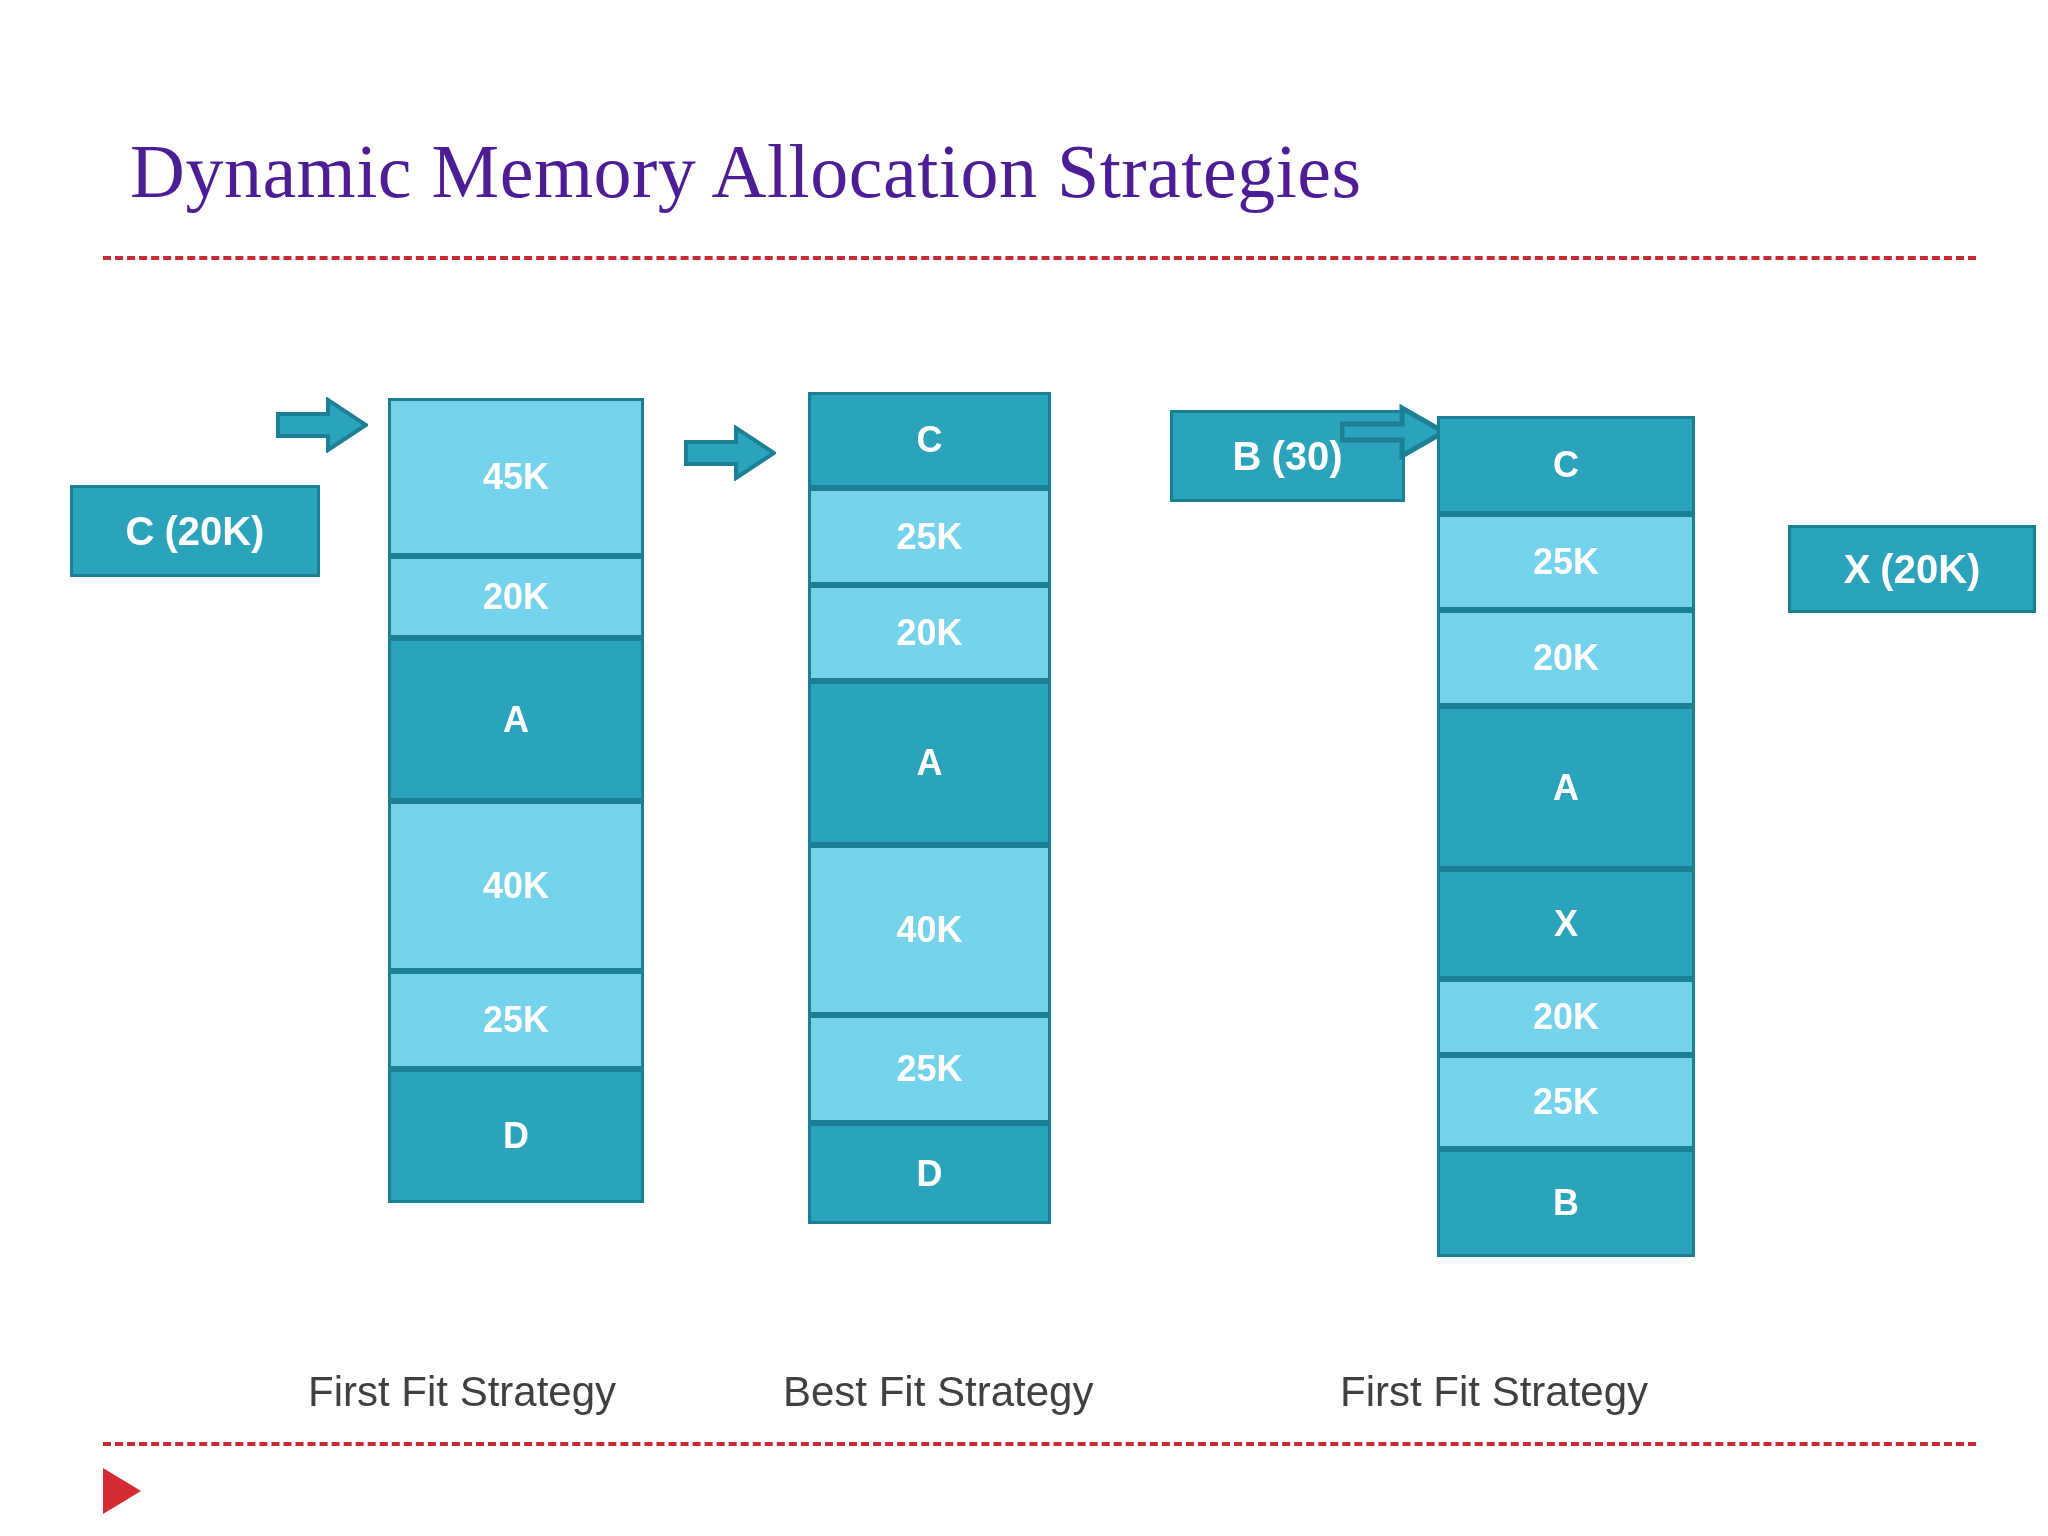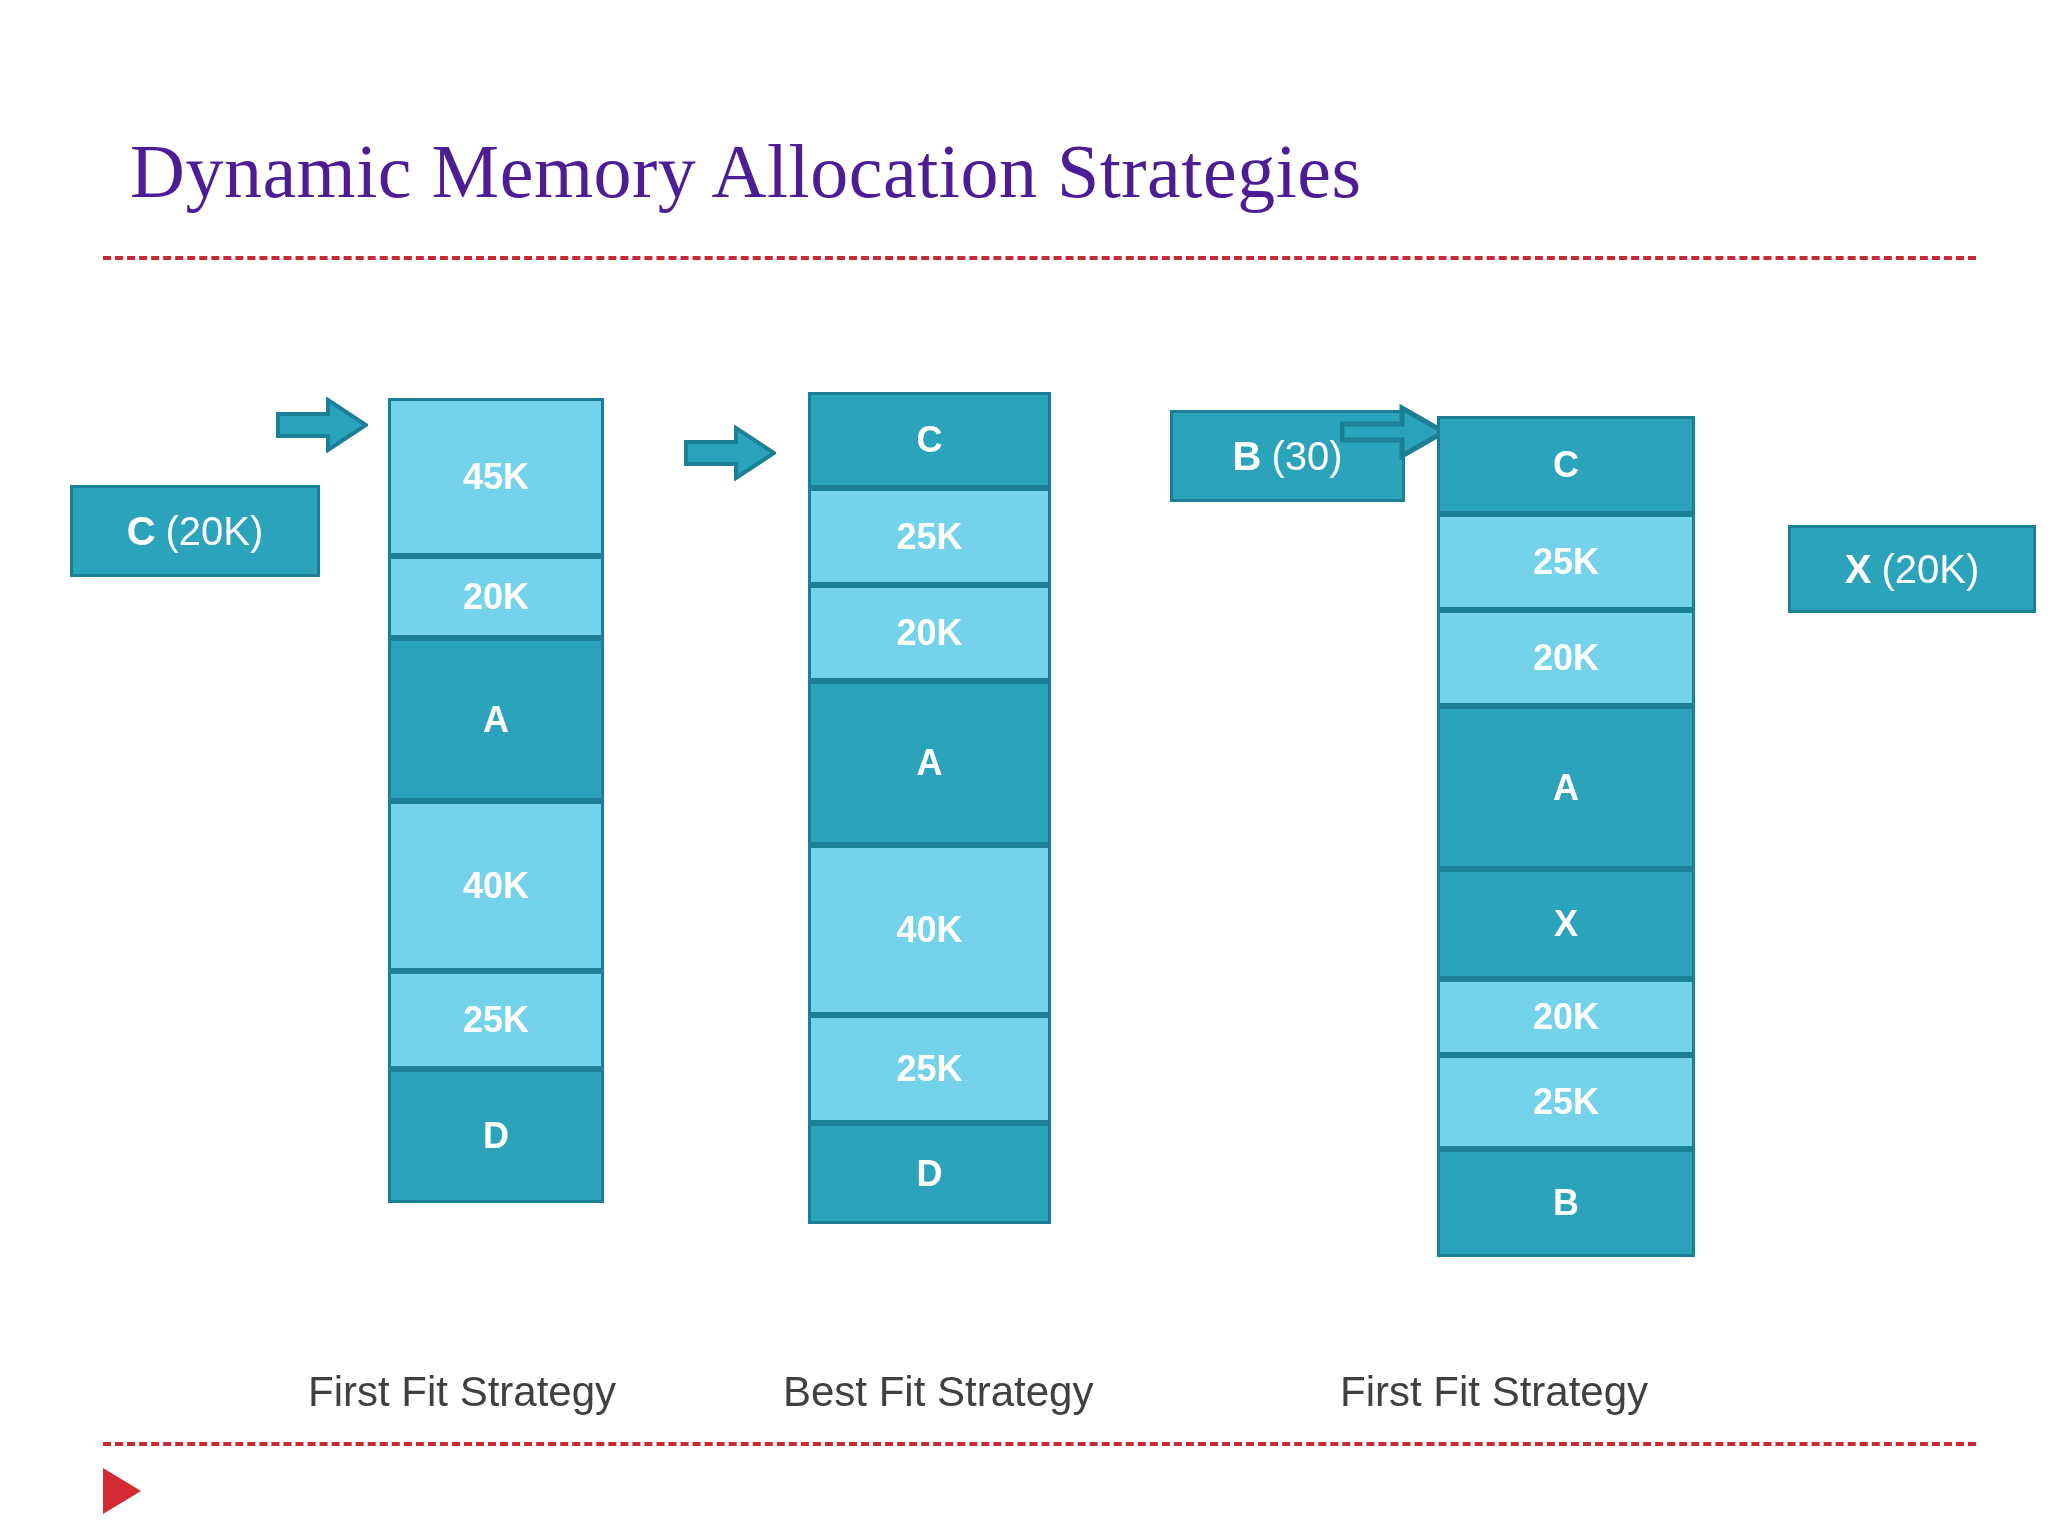--- a/index.html
+++ b/index.html
@@ -71,21 +71,21 @@
     line-height: 1;
   }
   .mem-block.light {
     background: #74d3eb;
   }
   .mem-block.dark {
     background: #2ba3bb;
   }
 
   
-  #column-first-fit  { left: 388px; top: 398px;  width: 216px; }
+  #column-first-fit  { left: 388px; top: 398px;  width: 256px; }
   #column-best-fit   { left: 808px; top: 392px;  width: 243px; }
   #column-worst-fit  { left: 1437px; top: 416px; width: 258px; }
 
   
   .strategy-label {
     position: absolute;
     font-size: 42px;
     color: #404040;
     white-space: nowrap;
   }
@@ -100,21 +100,21 @@
     background: #2ba3bb;
     border: 3px solid #1b7f96;
     color: #ffffff;
     font-size: 40px;
     display: flex;
     align-items: center;
     justify-content: center;
     white-space: nowrap;
   }
   .request-box .req-name { font-weight: bold; }
-  .request-box .req-size { font-weight: normal; margin-left: 10px; text-align: center; }
+  .request-box .req-size { font-weight: bold; margin-left: 10px; text-align: center; }
 
   #request-c { left: 70px;  top: 485px; width: 250px; height: 92px; }
   #request-b { left: 1170px; top: 410px; width: 235px; height: 92px; }
   #request-x { left: 1788px; top: 525px; width: 248px; height: 88px; }
 
   
   .arrow {
     position: absolute;
   }
   #arrow-to-first  { left: 276px; top: 397px; }

